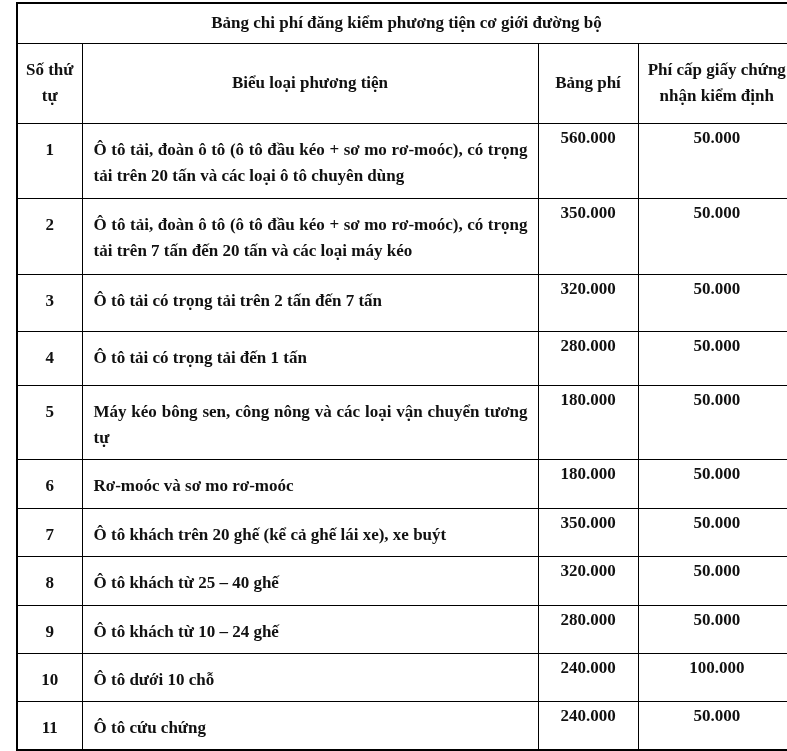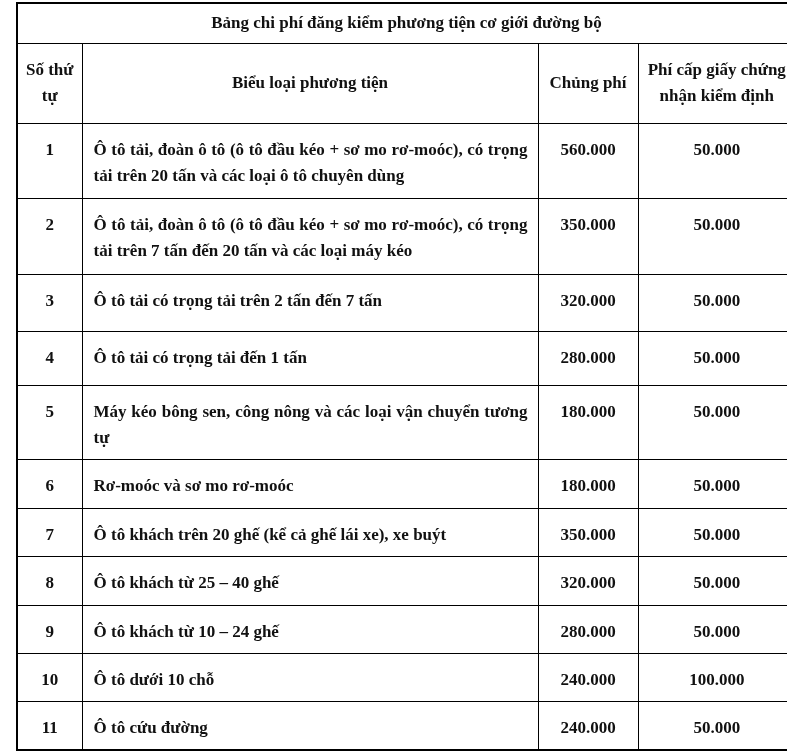--- a/index.html
+++ b/index.html
@@ -58,21 +58,21 @@
     padding-top:13px;
     padding-bottom:8px;
   }
   td.cell-category{
     text-align:justify;
     padding:13px 10px 8px 11px;
   }
   td.cell-fee,
   td.cell-certfee{
     text-align:center;
-    padding-top:13px;
+    padding-top:1px;
     padding-bottom:8px;
   }
   
   tr.r0{height:75px;}  tr.r1{height:76px;}
   tr.r2{height:57px;}  tr.r3{height:54px;}
   tr.r4{height:71px;}  tr.r5{height:49px;}
   tr.r6{height:48px;}  tr.r7{height:49px;}
   tr.r8{height:48px;}  tr.r9{height:47px;}
   tr.r10{height:46px;}
 </style>
@@ -88,21 +88,21 @@
   </colgroup>
 
   <tbody>
       <tr class="title-row">
     <td colspan="4">Bảng chi phí đăng kiểm phương tiện cơ giới đường bộ</td>
   </tr>
 
   <tr class="header-row">
     <th>Số thứ tự</th>
     <th>Biểu loại phương tiện</th>
-    <th>Chủng phí</th>
+    <th>Bảng phí</th>
     <th>Phí cấp giấy chứng nhận kiểm định</th>
   </tr>
 
   <tr class="data-row r0">
     <td class="cell-no">1</td>
     <td class="cell-category">Ô tô tải, đoàn ô tô (ô tô đầu kéo + sơ mo rơ-moóc), có trọng tải trên 20 tấn và các loại ô tô chuyên dùng</td>
     <td class="cell-fee">560.000</td>
     <td class="cell-certfee">50.000</td>
   </tr>
   <tr class="data-row r1">
@@ -154,18 +154,18 @@
     <td class="cell-certfee">50.000</td>
   </tr>
   <tr class="data-row r9">
     <td class="cell-no">10</td>
     <td class="cell-category">Ô tô dưới 10 chỗ</td>
     <td class="cell-fee">240.000</td>
     <td class="cell-certfee">100.000</td>
   </tr>
   <tr class="data-row r10">
     <td class="cell-no">11</td>
-    <td class="cell-category">Ô tô cứu đường</td>
+    <td class="cell-category">Ô tô cứu chứng</td>
     <td class="cell-fee">240.000</td>
     <td class="cell-certfee">50.000</td>
   </tr>
 </tbody>
   </table>
 
 </body></html>

